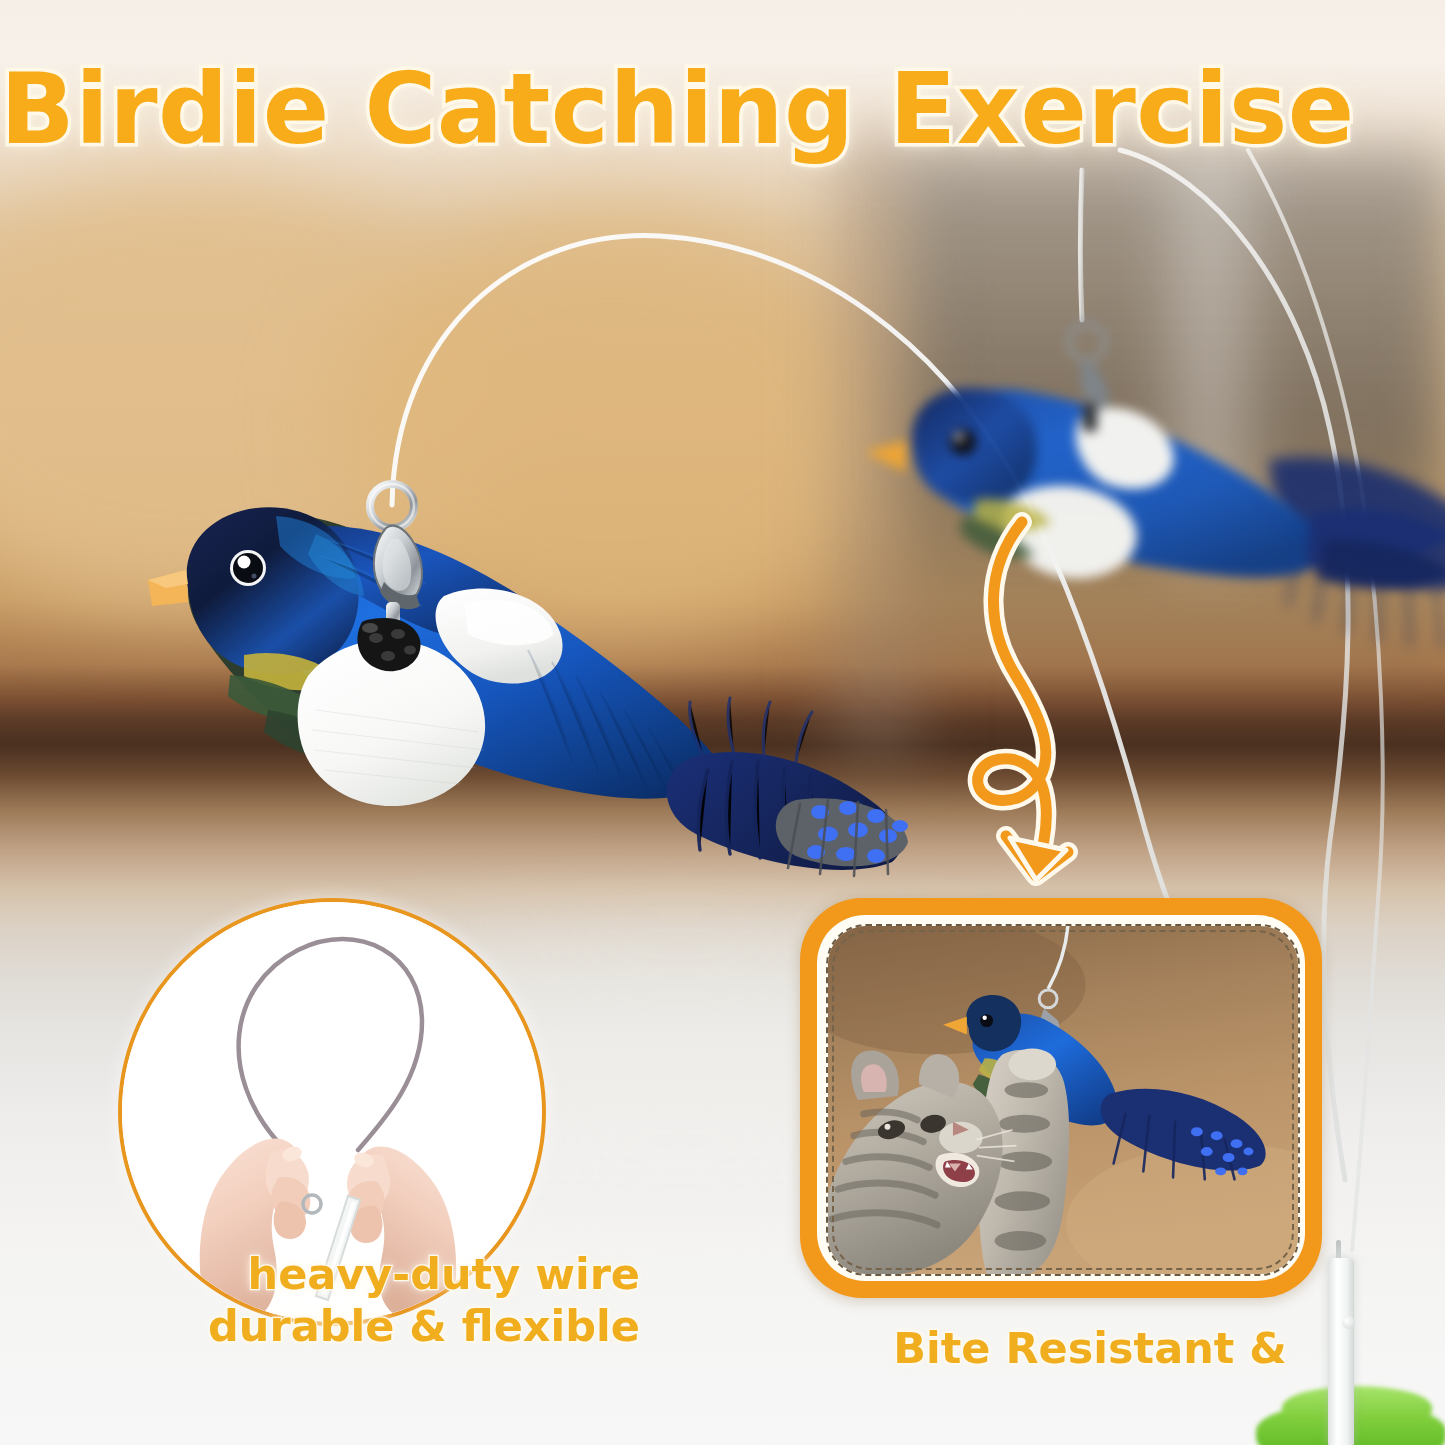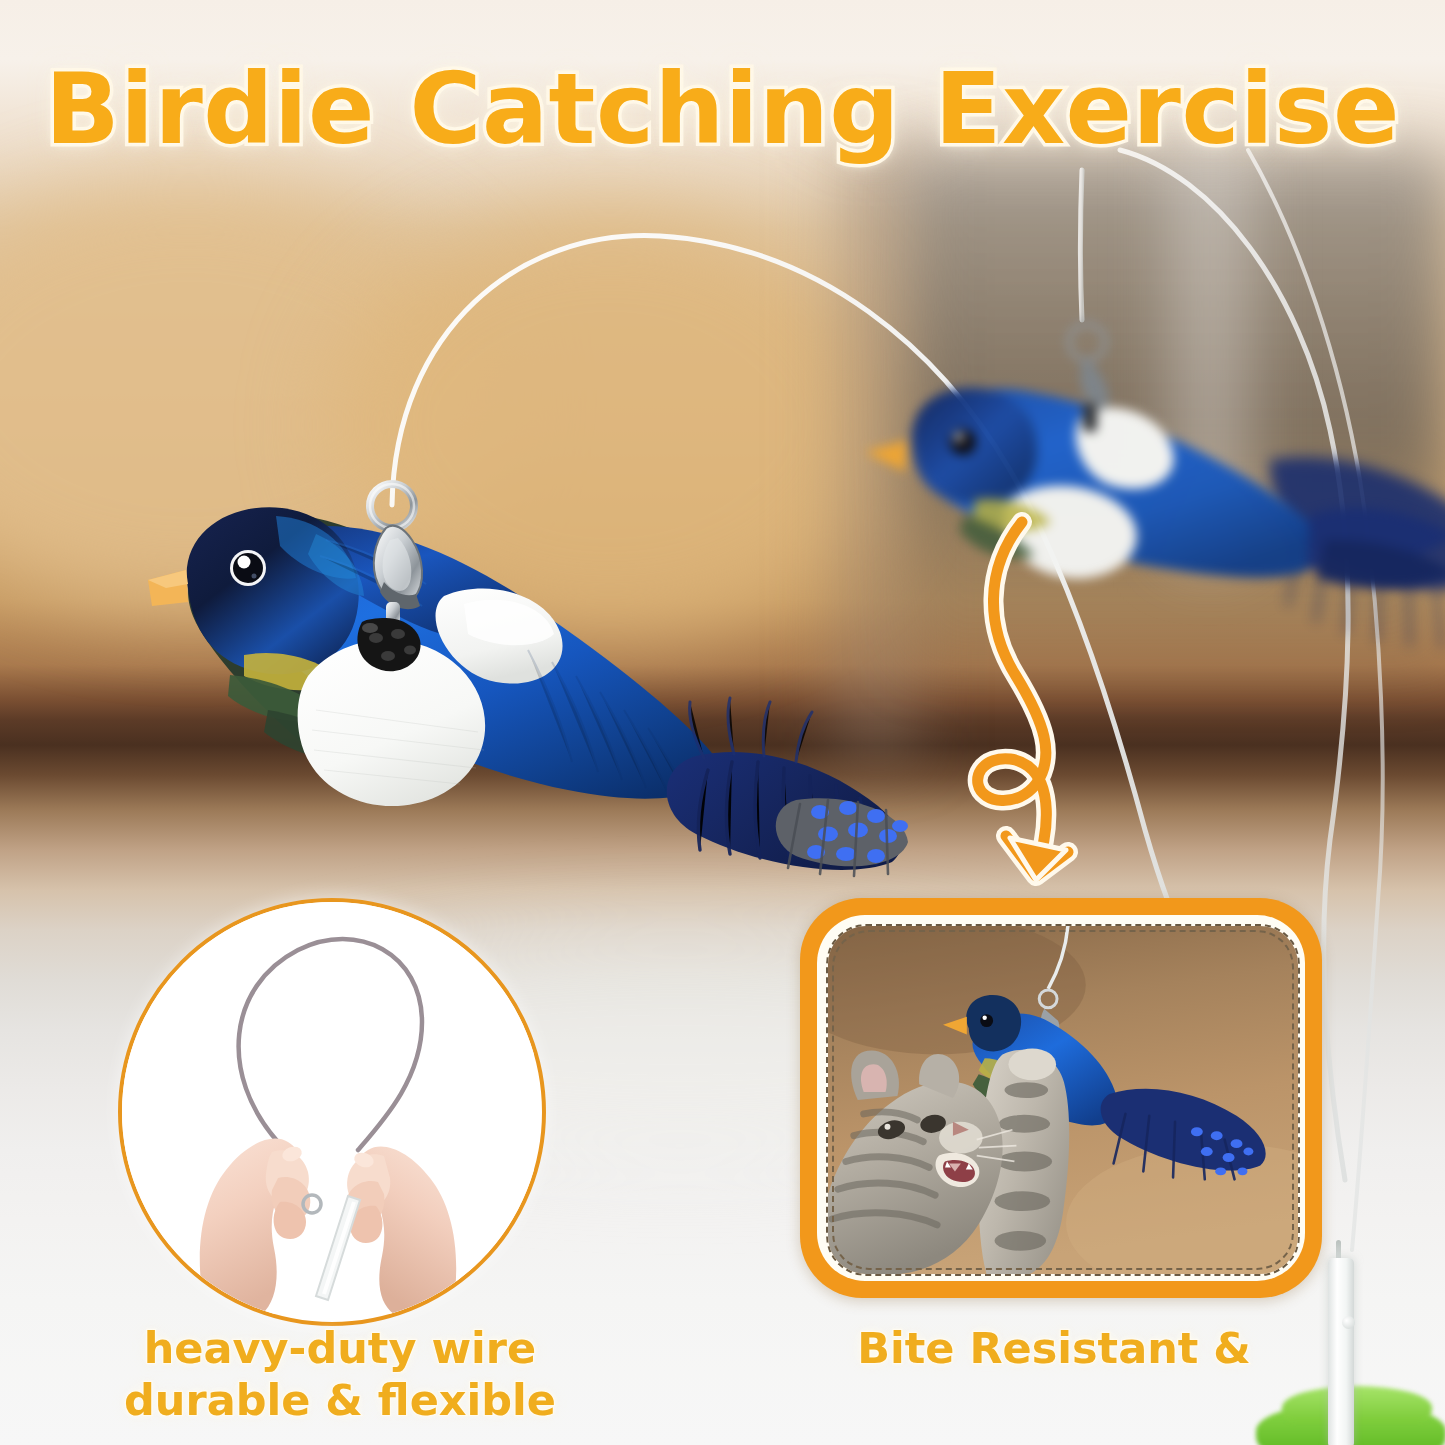--- a/index.html
+++ b/index.html
@@ -27,21 +27,21 @@
   }
   
   .blob{position:absolute;border-radius:50%;filter:blur(42px);pointer-events:none;}
   .vstripe{position:absolute;filter:blur(30px);pointer-events:none;}
 
   
   .wire-svg{position:absolute;left:0;top:0;width:1445px;height:1445px;overflow:visible;}
 
   
   #title{
-    position:absolute;left:0;top:52px;width:1445px;text-align:center;
+    position:absolute;left:0;top:52px;width:1445px;
     font-family:"DejaVu Sans", sans-serif;
     font-size:98px;font-weight:bold;letter-spacing:0.5px;
     color:#F8AC19;
     -webkit-text-stroke:7px #FFF8E8;
     paint-order:stroke fill;
     text-shadow:
       0 0 2px #FFFDF6,
       0 0 10px rgba(255,250,235,.95),
       0 0 22px rgba(255,248,225,.55);
     white-space:nowrap;
@@ -51,22 +51,22 @@
   .caption{
     position:absolute;text-align:center;
     font-family:"DejaVu Sans", sans-serif;
     font-size:43px;font-weight:bold;line-height:1.22;
     color:#F0AD1E;
     -webkit-text-stroke:2.5px rgba(255,252,243,.92);
     paint-order:stroke fill;
     text-shadow:0 0 7px rgba(255,252,240,.9), 0 0 16px rgba(255,250,235,.6);
     z-index:42;white-space:nowrap;
   }
-  #caption-left{left:40px;top:1322px;width:600px;}
-  #caption-right{left:724px;top:1322px;width:660px;text-align:center;}
+  #caption-left{left:40px;top:1248px;width:600px;text-align:right;}
+  #caption-right{left:760px;top:1322px;width:660px;text-align:center;}
 
   
   #inset-wire{
     position:absolute;left:118px;top:898px;width:420px;height:420px;
     border-radius:50%;
     background:#ffffff;
     border:4px solid #E8961E;
     box-shadow:0 0 18px rgba(255,255,255,.55);
     overflow:hidden;z-index:35;
   }

